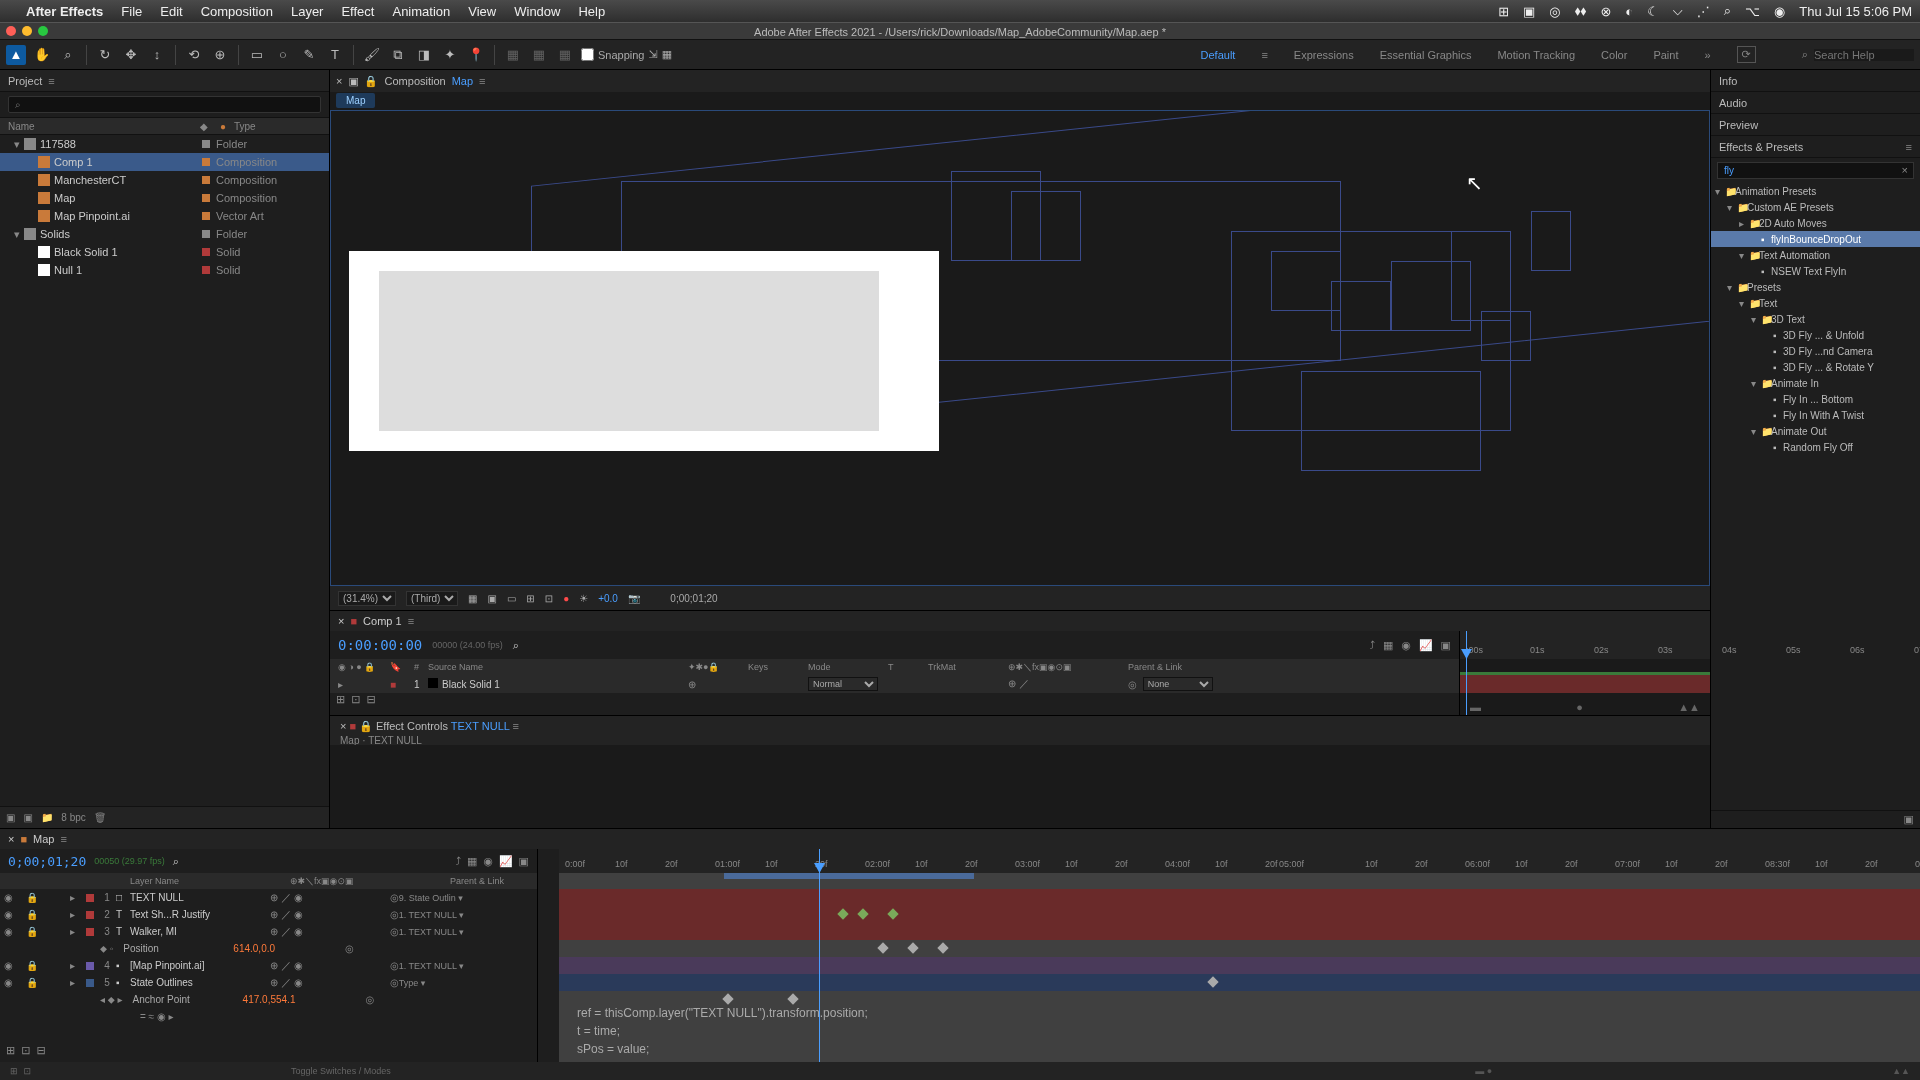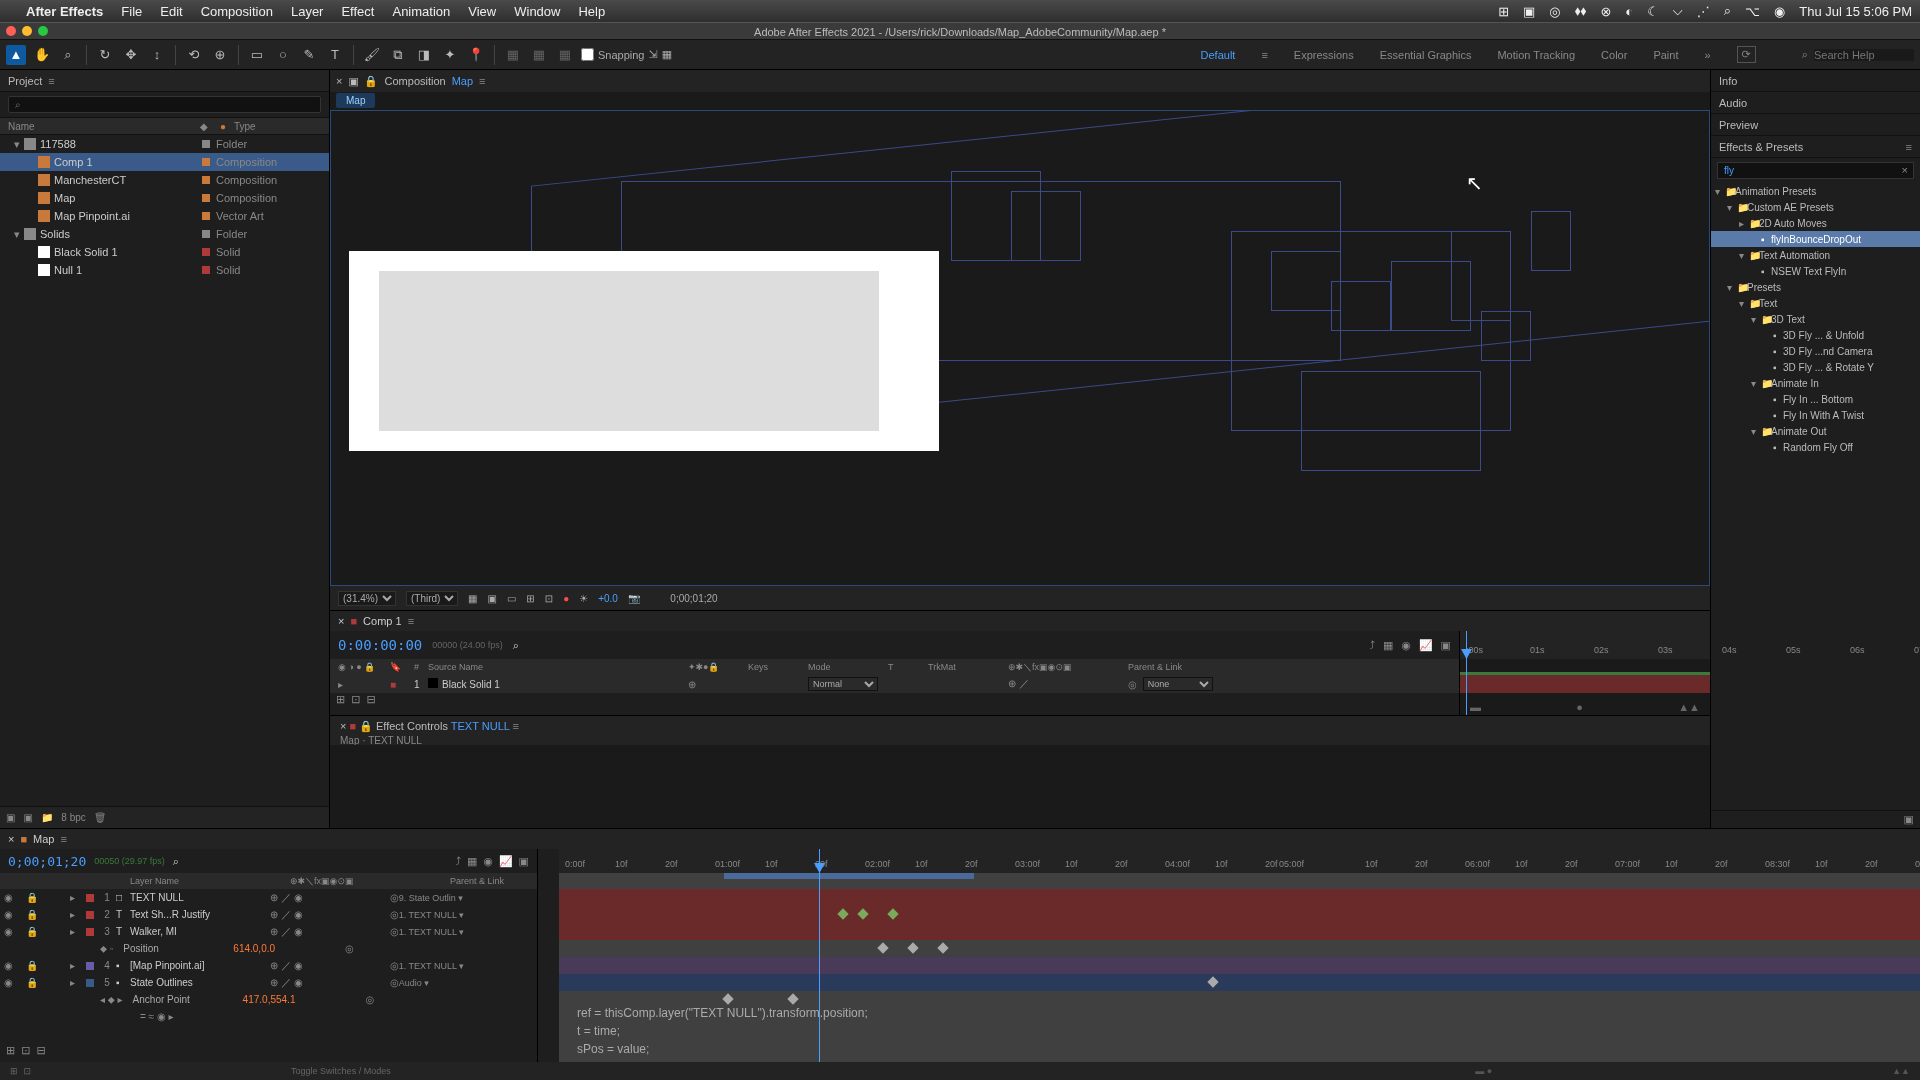--- a/index.html
+++ b/index.html
@@ -546,21 +546,21 @@
           </div>
           <div class="tl2-layer">
             <span style="width:70px;display:flex;gap:3px;padding-left:4px;color:#888">◉ <span style="width:8px"></span> 🔒</span>
             <span style="width:12px;color:#888">▸</span>
             <span class="sw" style="background:#3a5a8a"></span>
             <span class="num">5</span>
             <span style="width:14px">▪</span>
             <span class="name">State Outlines</span>
             <span style="width:120px;color:#888">⊕ ／ ◉</span>
             <span style="color:#888">◎ </span>
-            <span class="parent">Audio ▾</span>
+            <span class="parent">Type ▾</span>
           </div>
           <div class="tl2-prop">
             <span style="color:#888;margin-left:-40px">◂ ⬥ ▸</span>
             <span class="pname">Anchor Point</span>
             <span class="pval">417.0,554.1</span>
             <span style="margin-left:60px;color:#888">◎</span>
           </div>
           <div class="tl2-prop">
             <span style="color:#888">= ≈ ◉ ▸</span>
           </div>

